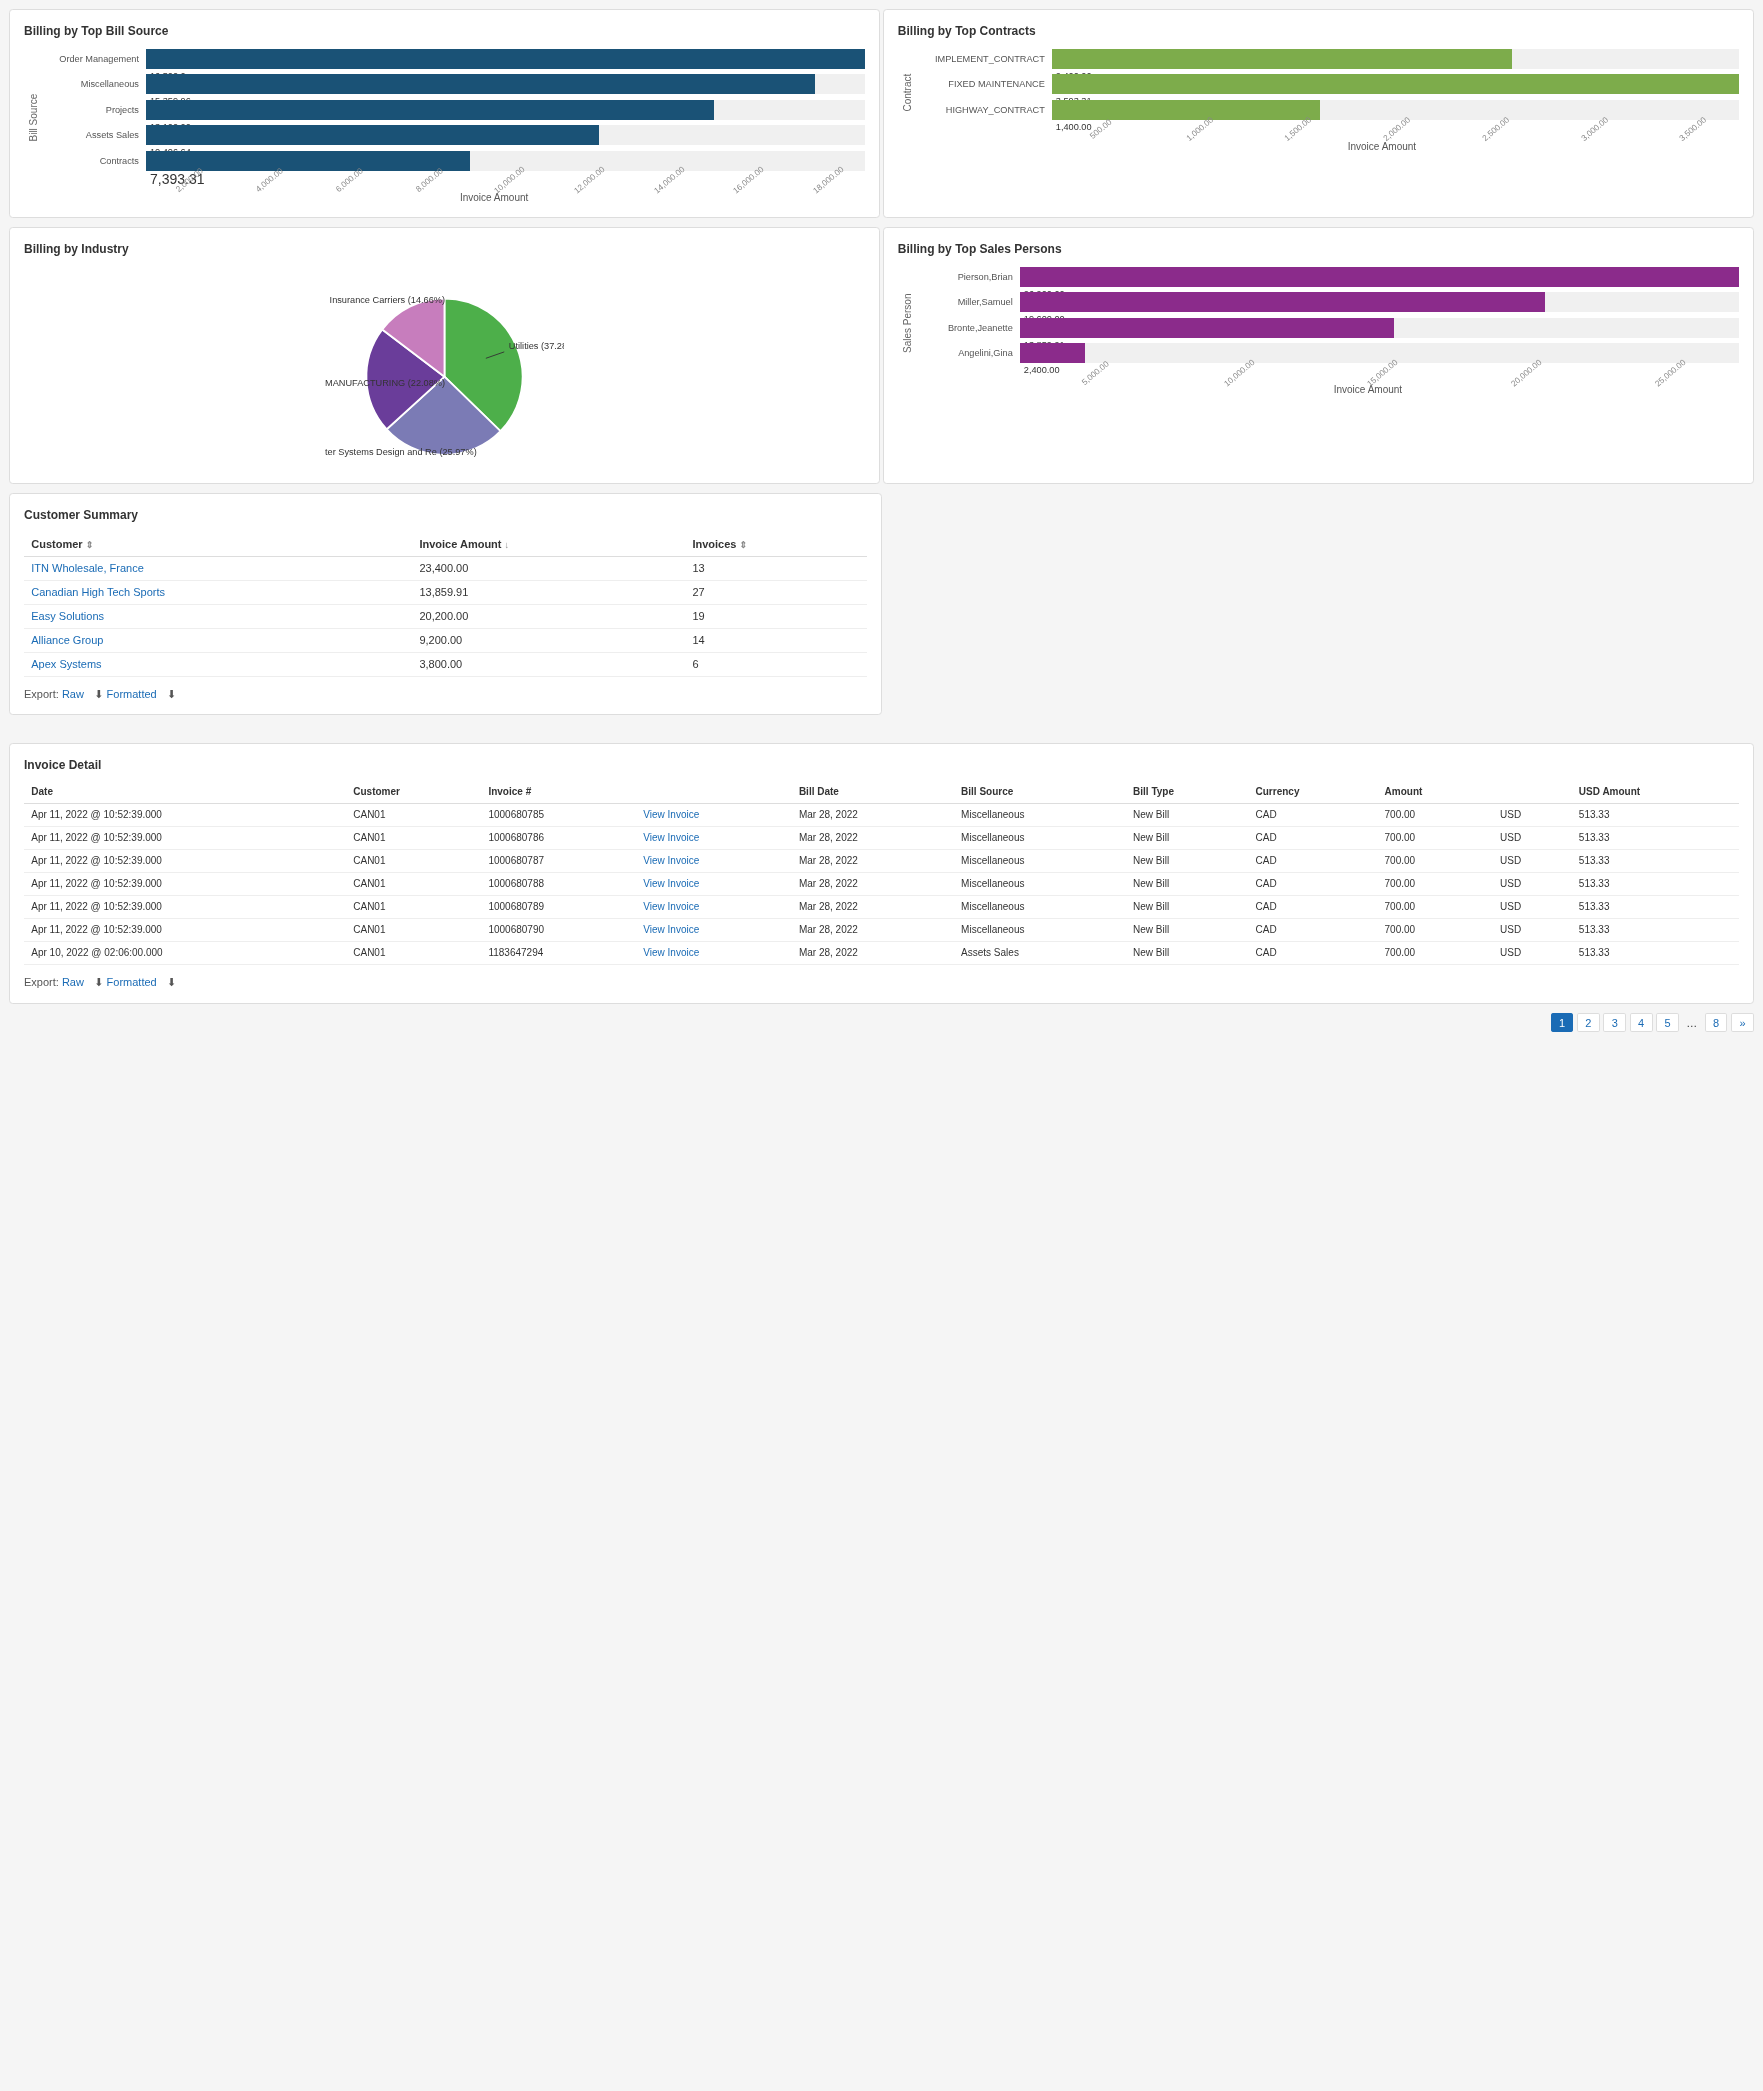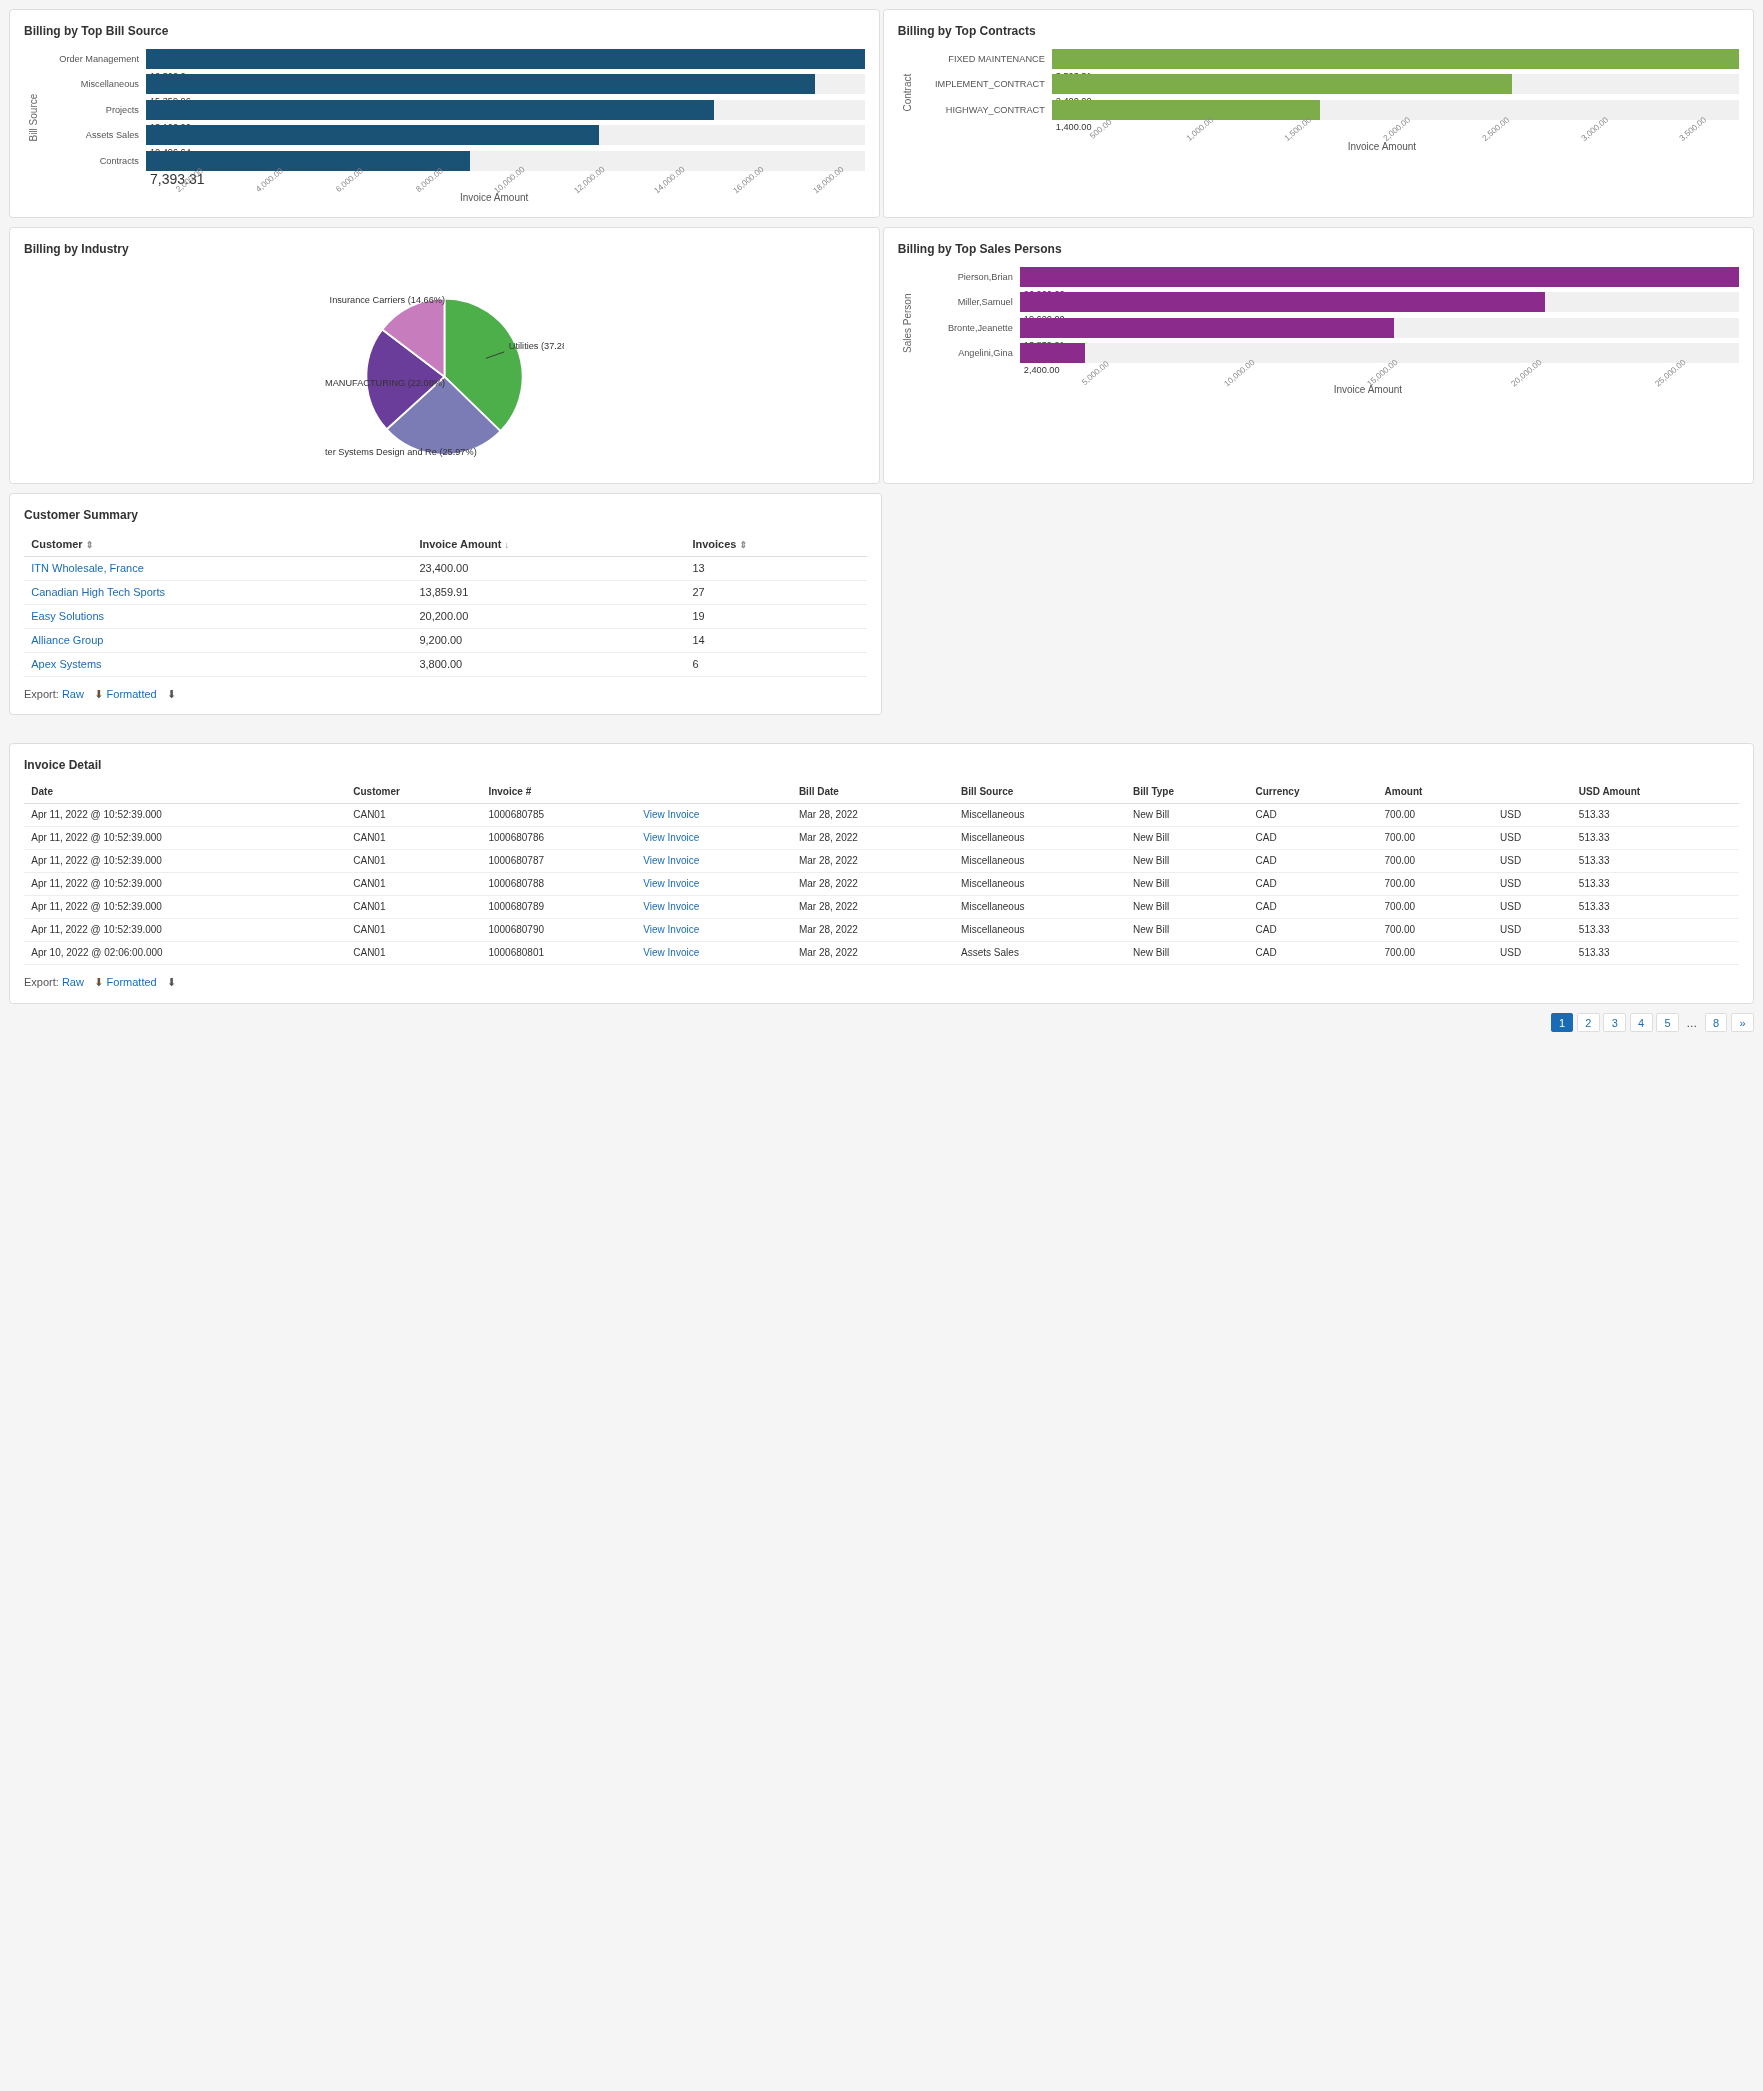--- a/index.html
+++ b/index.html
@@ -108,26 +108,26 @@
     </div>
 
     <div class="panel">
       <div class="panel-title">Billing by Top Contracts</div>
       <div class="bar-chart">
         <div class="bar-chart-inner">
           <div class="y-axis-label">Contract</div>
           <div class="bars-area contracts-bars">
             <div id="contracts-bars">
                 <div class="bar-row">
+                  <div class="bar-label" style="min-width: 124px;">IMPLEMENT_CONTRACT</div>
+                  <div class="bar-container" style="position: relative;"><div class="bar bar-green" style="width: 67%;"></div><span style="font-size: 9.2px; color: rgb(51, 51, 51); margin-left: 3.7px; white-space: nowrap;">2,400.00</span></div>
+                </div>
+                <div class="bar-row">
                   <div class="bar-label" style="min-width: 124px;">FIXED MAINTENANCE</div>
                   <div class="bar-container" style="position: relative;"><div class="bar bar-green" style="width: 100%;"></div><span style="font-size: 9.2px; color: rgb(51, 51, 51); margin-left: 3.7px; white-space: nowrap;">3,593.31</span></div>
-                </div>
-                <div class="bar-row">
-                  <div class="bar-label" style="min-width: 124px;">IMPLEMENT_CONTRACT</div>
-                  <div class="bar-container" style="position: relative;"><div class="bar bar-green" style="width: 67%;"></div><span style="font-size: 9.2px; color: rgb(51, 51, 51); margin-left: 3.7px; white-space: nowrap;">2,400.00</span></div>
                 </div>
                 <div class="bar-row">
                   <div class="bar-label" style="min-width: 124px;">HIGHWAY_CONTRACT</div>
                   <div class="bar-container" style="position: relative;"><div class="bar bar-green" style="width: 39%;"></div><span style="font-size: 9.2px; color: rgb(51, 51, 51); margin-left: 3.7px; white-space: nowrap;">1,400.00</span></div>
                 </div>
               </div>
             <div id="contracts-x-ticks" style="display:flex; margin-left:127px; margin-top:3.7px;">
                 <div style="flex: 1 1 0%; text-align: center; font-size: 8.3px; color: rgb(136, 136, 136); transform: rotate(-40deg); transform-origin: center top; white-space: nowrap;">500.00</div>
                 <div style="flex: 1 1 0%; text-align: center; font-size: 8.3px; color: rgb(136, 136, 136); transform: rotate(-40deg); transform-origin: center top; white-space: nowrap;">1,000.00</div>
                 <div style="flex: 1 1 0%; text-align: center; font-size: 8.3px; color: rgb(136, 136, 136); transform: rotate(-40deg); transform-origin: center top; white-space: nowrap;">1,500.00</div>
@@ -342,21 +342,21 @@
           <td>Miscellaneous</td>
           <td>New Bill</td>
           <td>CAD</td>
           <td>700.00</td>
           <td>USD</td>
           <td>513.33</td>
         </tr>
         <tr>
           <td>Apr 10, 2022 @ 02:06:00.000</td>
           <td>CAN01</td>
-          <td>1000680801</td>
+          <td>1183647294</td>
           <td><a href="#" class="view-invoice-link">View Invoice</a></td>
           <td>Mar 28, 2022</td>
           <td>Assets Sales</td>
           <td>New Bill</td>
           <td>CAD</td>
           <td>700.00</td>
           <td>USD</td>
           <td>513.33</td>
         </tr>
       </tbody>

